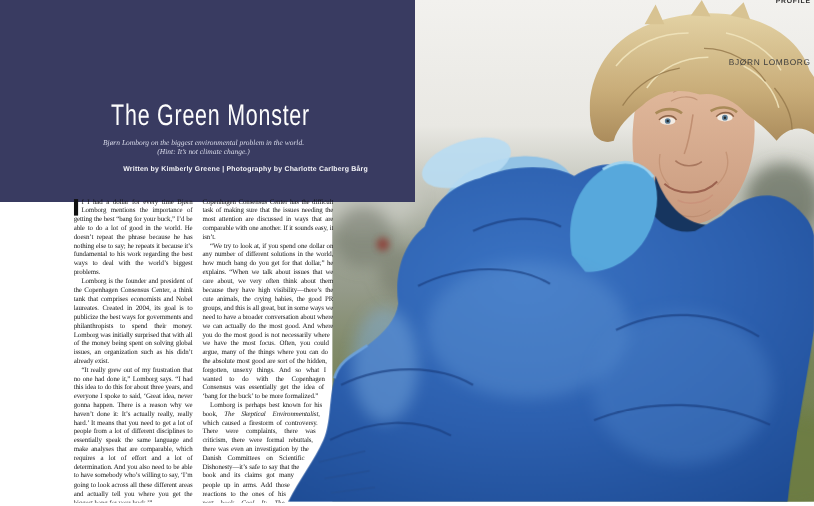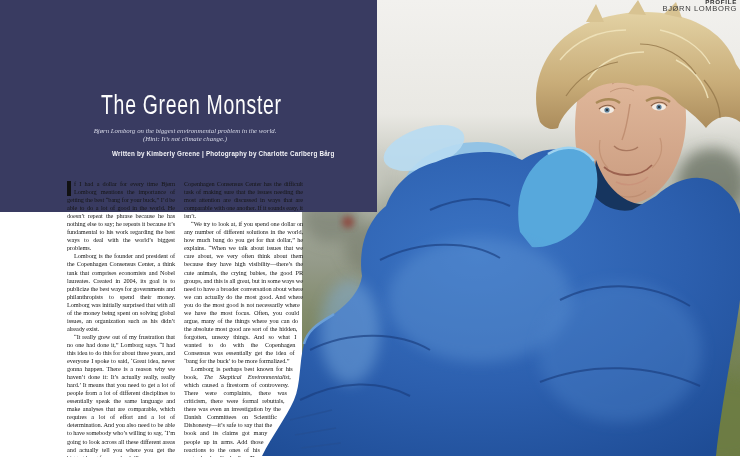--- a/index.html
+++ b/index.html
@@ -1,34 +1,34 @@
 <!DOCTYPE html>
 <html><head>
 <meta charset="utf-8">
 <style>
   html,body{margin:0;padding:0;background:#888;}
   .page{position:relative;width:740px;height:460px;background:#ffffff;overflow:hidden;
         font-family:"Liberation Serif", serif;}
   
   .photo{position:absolute;left:0;top:0;width:740px;height:456px;z-index:1;}
   
-  .navy{position:absolute;left:0;top:0;width:377px;height:212px;background:#393b61;z-index:3;text-decoration:underline;}
+  .navy{position:absolute;left:0;top:0;width:377px;height:183px;background:#393b61;z-index:3;text-decoration:underline;}
   .title{position:absolute;left:101px;top:90px;color:#fdfdfd;
          font-family:"Liberation Sans", sans-serif;font-weight:300;font-size:27px;
          letter-spacing:1px;transform:scaleX(.72);transform-origin:left top;white-space:nowrap;}
   .subtitle{position:absolute;left:15px;top:127px;width:340px;text-align:center;
             font-style:italic;font-size:6.8px;line-height:8px;color:#d7d9e8;}
   .byline{position:absolute;left:112px;top:150px;
           font-family:"Liberation Sans", sans-serif;font-weight:bold;font-size:6.3px;
           color:#f4f4f8;letter-spacing:.2px;white-space:nowrap;}
   
   .kicker{position:absolute;top:-2px;right:3px;z-index:4;text-align:right;
           font-family:"Liberation Sans", sans-serif;color:#2e2e2e;}
   .kicker .section{font-size:6.2px;font-weight:bold;letter-spacing:.7px;line-height:7px;}
-  .kicker .name{font-size:7.6px;letter-spacing:.6px;line-height:8px;color:#3c3c3c;}
+  .kicker .name{font-size:7.6px;letter-spacing:.6px;line-height:8px;color:#3c3c3c;margin-top:48px;}
   
   .columns{position:absolute;left:67px;top:180px;width:236px;height:277px;z-index:3;
            display:flex;gap:9px;overflow:hidden;}
   .col{color:#161616;}
   .col1{width:108px;}
   .col2{width:119px;}
   .col p{margin:0;text-align:justify;font-size:6.3px;line-height:8.05px;letter-spacing:-.1px;}
   .col p.indent{text-indent:7px;}
   .dropcap{float:left;width:4px;height:14.5px;background:#111;margin:1px 3px 0 0;
            overflow:hidden;color:transparent;font-size:13px;}

